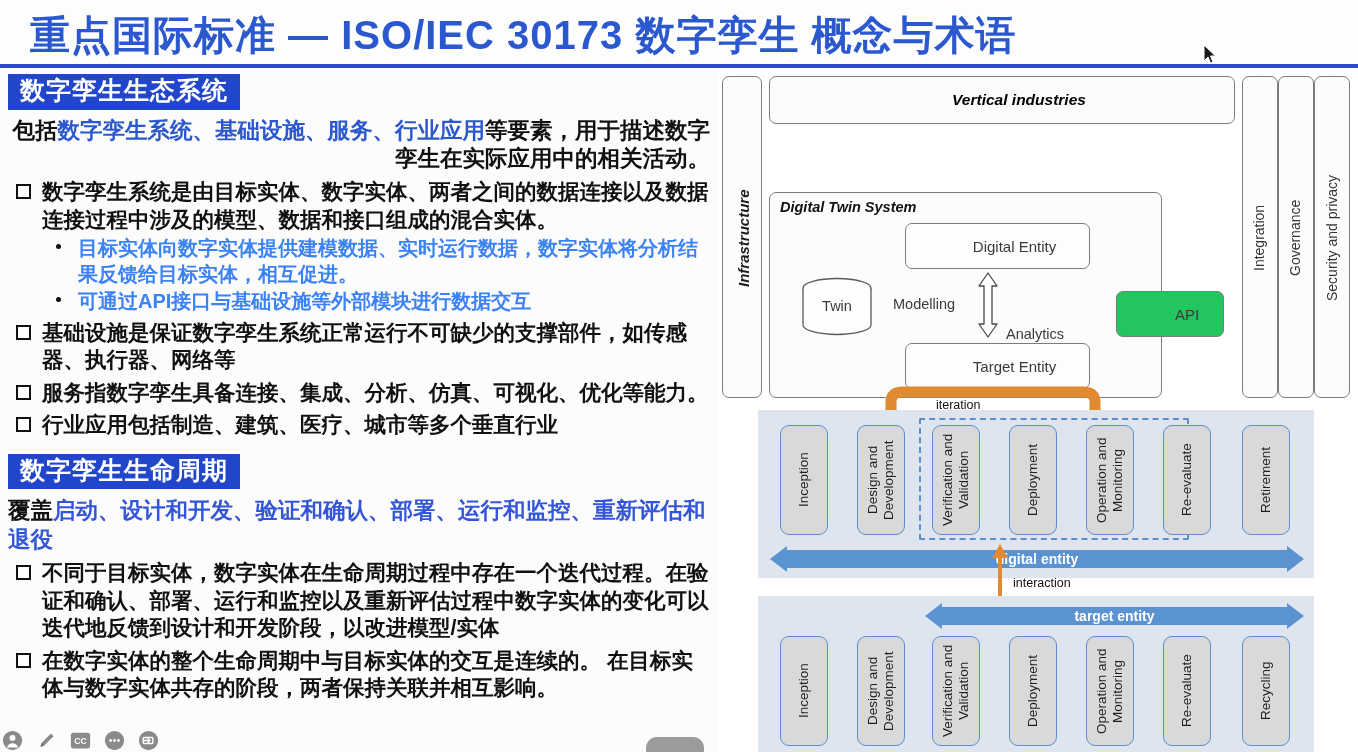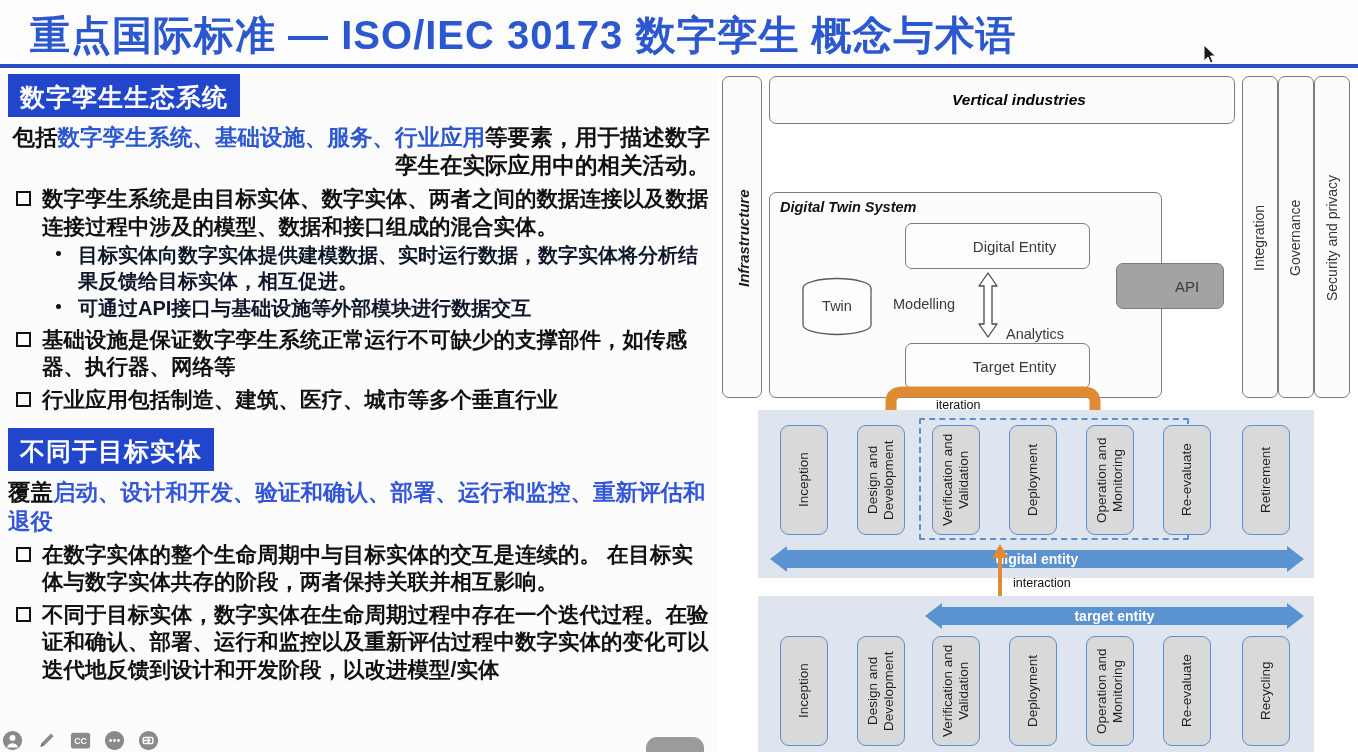--- a/index.html
+++ b/index.html
@@ -23,40 +23,40 @@
     position:absolute;left:0;top:64px;width:1358px;height:4px;
     background:#2B4FC2;
   }
   
   #left-panel{
     position:absolute;left:0;top:68px;width:718px;height:684px;
     background:#fcfcfc;overflow:hidden;
   }
   .sec-badge{
     display:inline-block;background:#2246CB;color:#ffffff;
-    font-size:25px;font-weight:700;padding:10px 12px 5px 12px;
+    font-size:25px;font-weight:700;padding:3px 12px 5px 12px;
     letter-spacing:1px;line-height:1.1;
   }
   .lead{
     font-size:22.5px;line-height:1.28;color:#111;font-weight:700;
     margin:7px 8px 4px 8px;
     text-align:right;
   }
   .lead .hl{color:#2B58CE;}
   .bullets{margin:0;padding:0;list-style:none;}
   .b1{
     position:relative;font-size:21.5px;line-height:1.28;color:#111;
     font-weight:700;margin:5px 8px 0 8px;padding-left:34px;
   }
   .b1 .sq{
     position:absolute;left:8px;top:5px;width:11px;height:11px;
     border:2px solid #111;background:#fff;
   }
   .b2{
-    position:relative;font-size:20px;line-height:1.28;color:#0f172a;
+    position:relative;font-size:20px;line-height:1.28;color:#3b82f6;
     font-weight:700;margin:2px 8px 0 48px;padding-left:30px;
   }
   .b2 .dot{
     position:absolute;left:8px;top:8px;width:5px;height:5px;
     border-radius:50%;background:#111;
   }
   .lead2{
     font-size:22.5px;line-height:1.28;color:#111;font-weight:700;
     margin:8px 8px 4px 8px;
   }
@@ -153,40 +153,44 @@
     <div class="b2">
       <span class="dot"></span>
       <span>可通过API接口与基础设施等外部模块进行数据交互</span>
     </div>
     <div class="b1">
       <span class="sq"></span>
       <span>基础设施是保证数字孪生系统正常运行不可缺少的支撑部件，如传感器、执行器、网络等</span>
     </div>
     <div class="b1">
       <span class="sq"></span>
+      <span>服务指数字孪生具备连接、集成、分析、仿真、可视化、优化等能力。</span>
+    </div>
+    <div class="b1">
+      <span class="sq"></span>
       <span>行业应用包括制造、建筑、医疗、城市等多个垂直行业</span>
     </div>
   </div>
 
   <div style="margin:14px 0 0 8px;">
-    <span class="sec-badge">不同于目标实体</span>
+    <span class="sec-badge">数字孪生生命周期</span>
   </div>
 
   <div class="lead2">
     <span>覆盖</span><span class="hl">启动、设计和开发、验证和确认、部署、运行和监控、重新评估和退役</span>
   </div>
 
   <div class="bullets">
     <div class="b1">
       <span class="sq"></span>
+      <span>不同于目标实体，数字实体在生命周期过程中存在一个迭代过程。在验证和确认、部署、运行和监控以及重新评估过程中数字实体的变化可以迭代地反馈到设计和开发阶段，以改进模型/实体</span>
+    </div>
+    <div class="b1">
+      <span class="sq"></span>
       <span>在数字实体的整个生命周期中与目标实体的交互是连续的。 在目标实体与数字实体共存的阶段，两者保持关联并相互影响。</span>
-    </div>
-    <div class="b1">
-      <span class="sq"></span>
-      <span>不同于目标实体，数字实体在生命周期过程中存在一个迭代过程。在验证和确认、部署、运行和监控以及重新评估过程中数字实体的变化可以迭代地反馈到设计和开发阶段，以改进模型/实体</span>
     </div>
   </div>
 </div>
 
 <div id="bottom-toolbar">
   <div class="tb-ico" style="left:2px;">
     <svg viewBox="0 0 24 24" width="21" height="21">
         <circle cx="12" cy="12" r="11" fill="#8a8a8a"></circle>
         <circle cx="12" cy="9" r="3.4" fill="#fff"></circle>
         <path d="M5.5 20c1.2-3.6 4-5 6.5-5s5.3 1.4 6.5 5z" fill="#fff"></path>
@@ -247,21 +251,21 @@
       </svg>
       <div style="position:absolute;left:123px;top:103px;font-size:14.5px;color:#3a3a3a;">Modelling</div>
       <div style="position:absolute;left:236px;top:93px;width:86px;font-size:14.5px;color:#3a3a3a;line-height:1.2;margin-top:40px;">Analytics and feedback</div>
 
       <svg style="position:absolute;left:28px;top:84px;" width="78" height="60" viewBox="0 0 78 60">
         <ellipse cx="39" cy="11" rx="34" ry="9.5" fill="#fdfdfd" stroke="#5a5a5a" stroke-width="1.3"></ellipse>
         <path d="M5 11 V48 A34 9.5 0 0 0 73 48 V11" fill="#fdfdfd" stroke="#5a5a5a" stroke-width="1.3"></path>
       </svg>
       <div style="position:absolute;left:28px;top:105px;width:78px;text-align:center;font-size:14.5px;color:#3a3a3a;">Twin</div>
 
-      <div class="rb ctr" style="left:346px;top:70px;width:108px;height:46px;background:#a3a3a3;">
+      <div class="rb ctr" style="left:346px;top:98px;width:108px;height:46px;background:#22c55e;">
         <span style="font-size:15px;color:#3a3a3a;">API</span>
       </div>
 
       <div class="rb ctr" style="left:135px;top:150px;width:185px;height:46px;background:#fdfdfd;">
         <span style="font-size:15px;color:#3a3a3a;">Target Entity</span>
       </div>
     </div>
 
     <div class="rb sidecol" style="left:520px;top:0px;width:31px;height:322px;">
       <div class="vert" style="position:absolute;left:0;top:0;width:31px;height:322px;display:flex;align-items:center;justify-content:center;font-size:14px;color:#333;">Integration</div>

